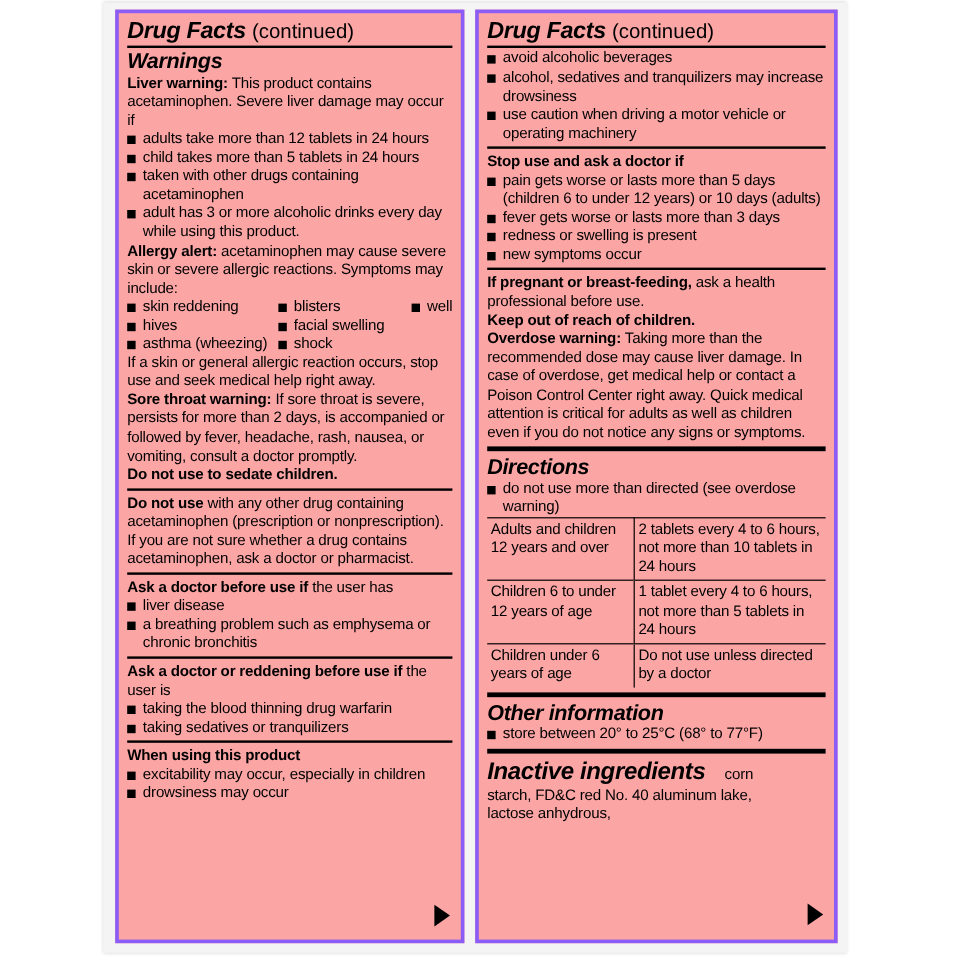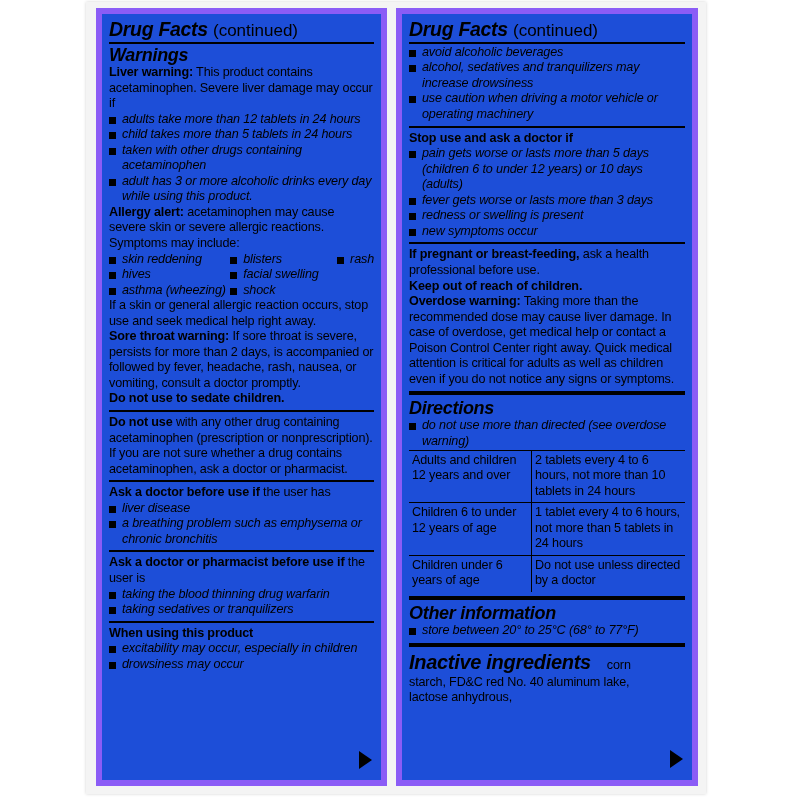--- a/index.html
+++ b/index.html
@@ -37,22 +37,22 @@
     position: absolute;
     left: 96px;
     top: 8px;
     width: 602px;
     height: 778px;
     display: flex;
     gap: 9px;
   }
 
   .panel {
-    background: #1d4ed8;
-    border: 6px solid #8b5cf6;
+    background: #fca5a5;
+    border: 3px solid #8b5cf6;
     box-sizing: border-box;
     padding: 5px 7px 4px 7px;
     position: relative;
     overflow: hidden;
   }
   .panel-left  { width: 291px; }
   .panel-right { width: 302px; }
 
   
   .df-title {
@@ -91,21 +91,20 @@
   
   ul.b {
     list-style: none;
     margin: 0;
     padding: 0;
   }
   ul.b > li {
     position: relative;
     padding-left: 13px;
     margin: 0;
-    font-style: italic;
   }
   ul.b > li::before {
     content: "";
     position: absolute;
     left: 0;
     top: 5px;
     width: 7px;
     height: 7px;
     background: #000000;
   }
@@ -221,21 +220,21 @@
         </div>
         <div class="col2">
           <ul class="b">
             <li>blisters</li>
             <li>facial swelling</li>
             <li>shock</li>
           </ul>
         </div>
         <div class="col3">
           <ul class="b">
-            <li>rash</li>
+            <li>well</li>
           </ul>
         </div>
       </div>
 
       <div class="body">If a skin or general allergic reaction occurs, stop use and seek medical help right away.</div>
 
       <div class="body">
         <p class="t"><b>Sore throat warning:</b><span> If sore throat is severe, persists for more than 2 days, is accompanied or followed by fever, headache, rash, nausea, or vomiting, consult a doctor promptly.</span></p>
       </div>
 
@@ -253,21 +252,21 @@
         <p class="t"><b>Ask a doctor before use if</b><span> the user has</span></p>
         <ul class="b">
           <li>liver disease</li>
           <li>a breathing problem such as emphysema or chronic bronchitis</li>
         </ul>
       </div>
 
       <hr class="rule">
 
       <div class="body">
-        <p class="t"><b>Ask a doctor or pharmacist before use if</b><span> the user is</span></p>
+        <p class="t"><b>Ask a doctor or reddening before use if</b><span> the user is</span></p>
         <ul class="b">
           <li>taking the blood thinning drug warfarin</li>
           <li>taking sedatives or tranquilizers</li>
         </ul>
       </div>
 
       <hr class="rule">
 
       <div class="body">
         <p class="t"><b>When using this product</b></p>

